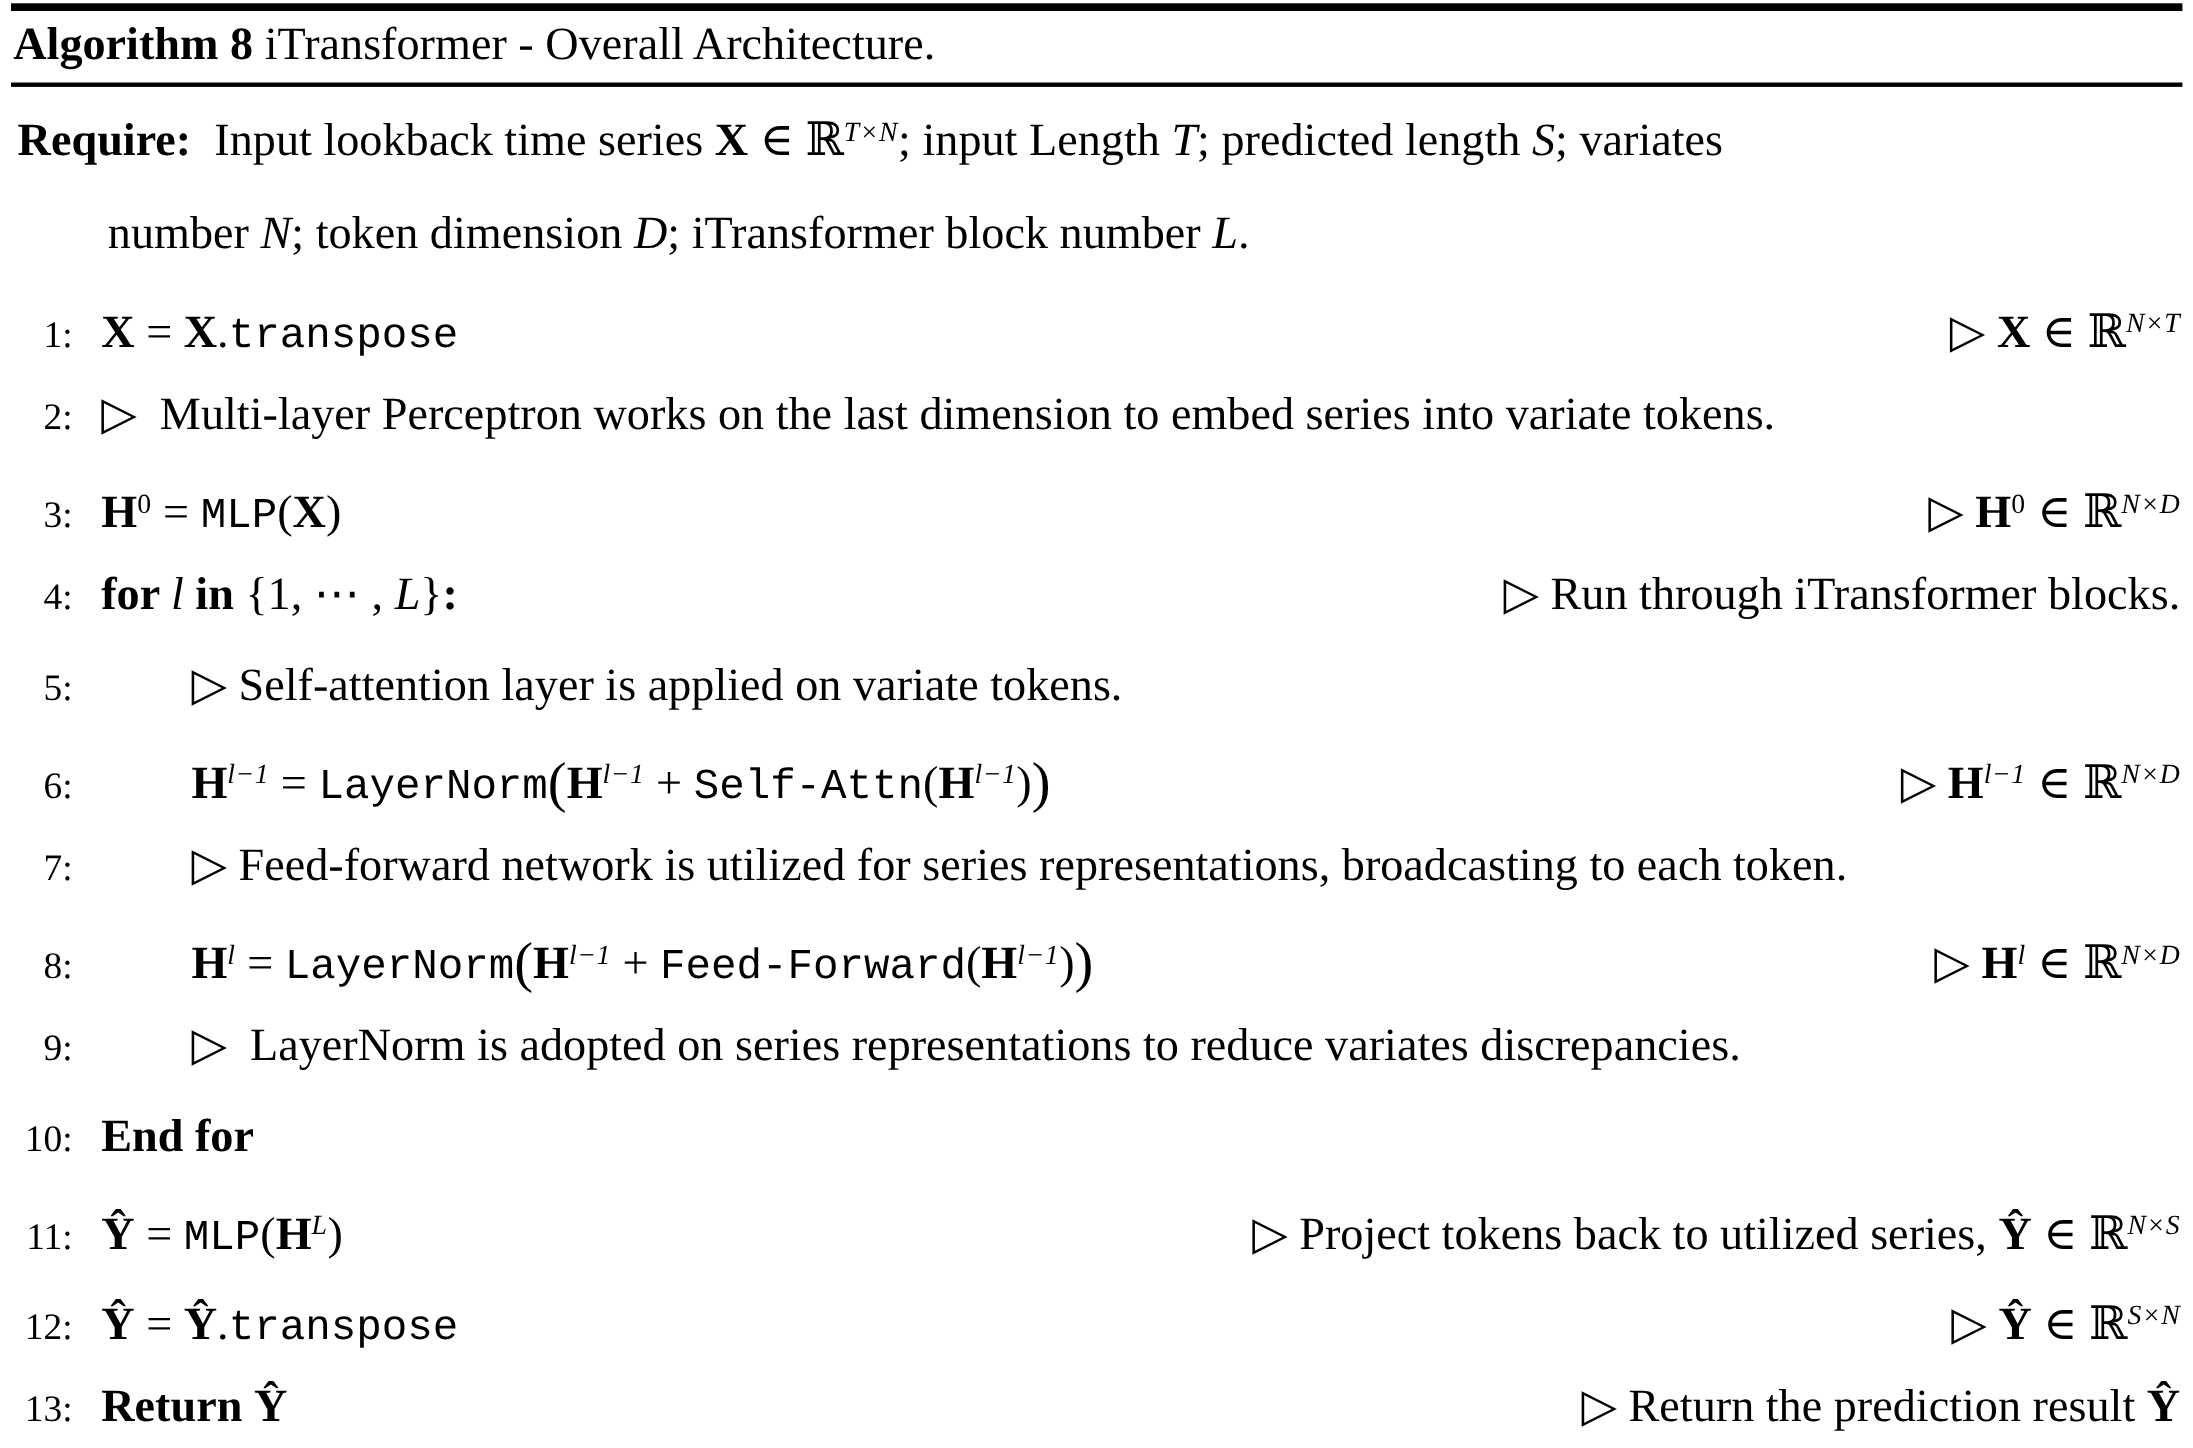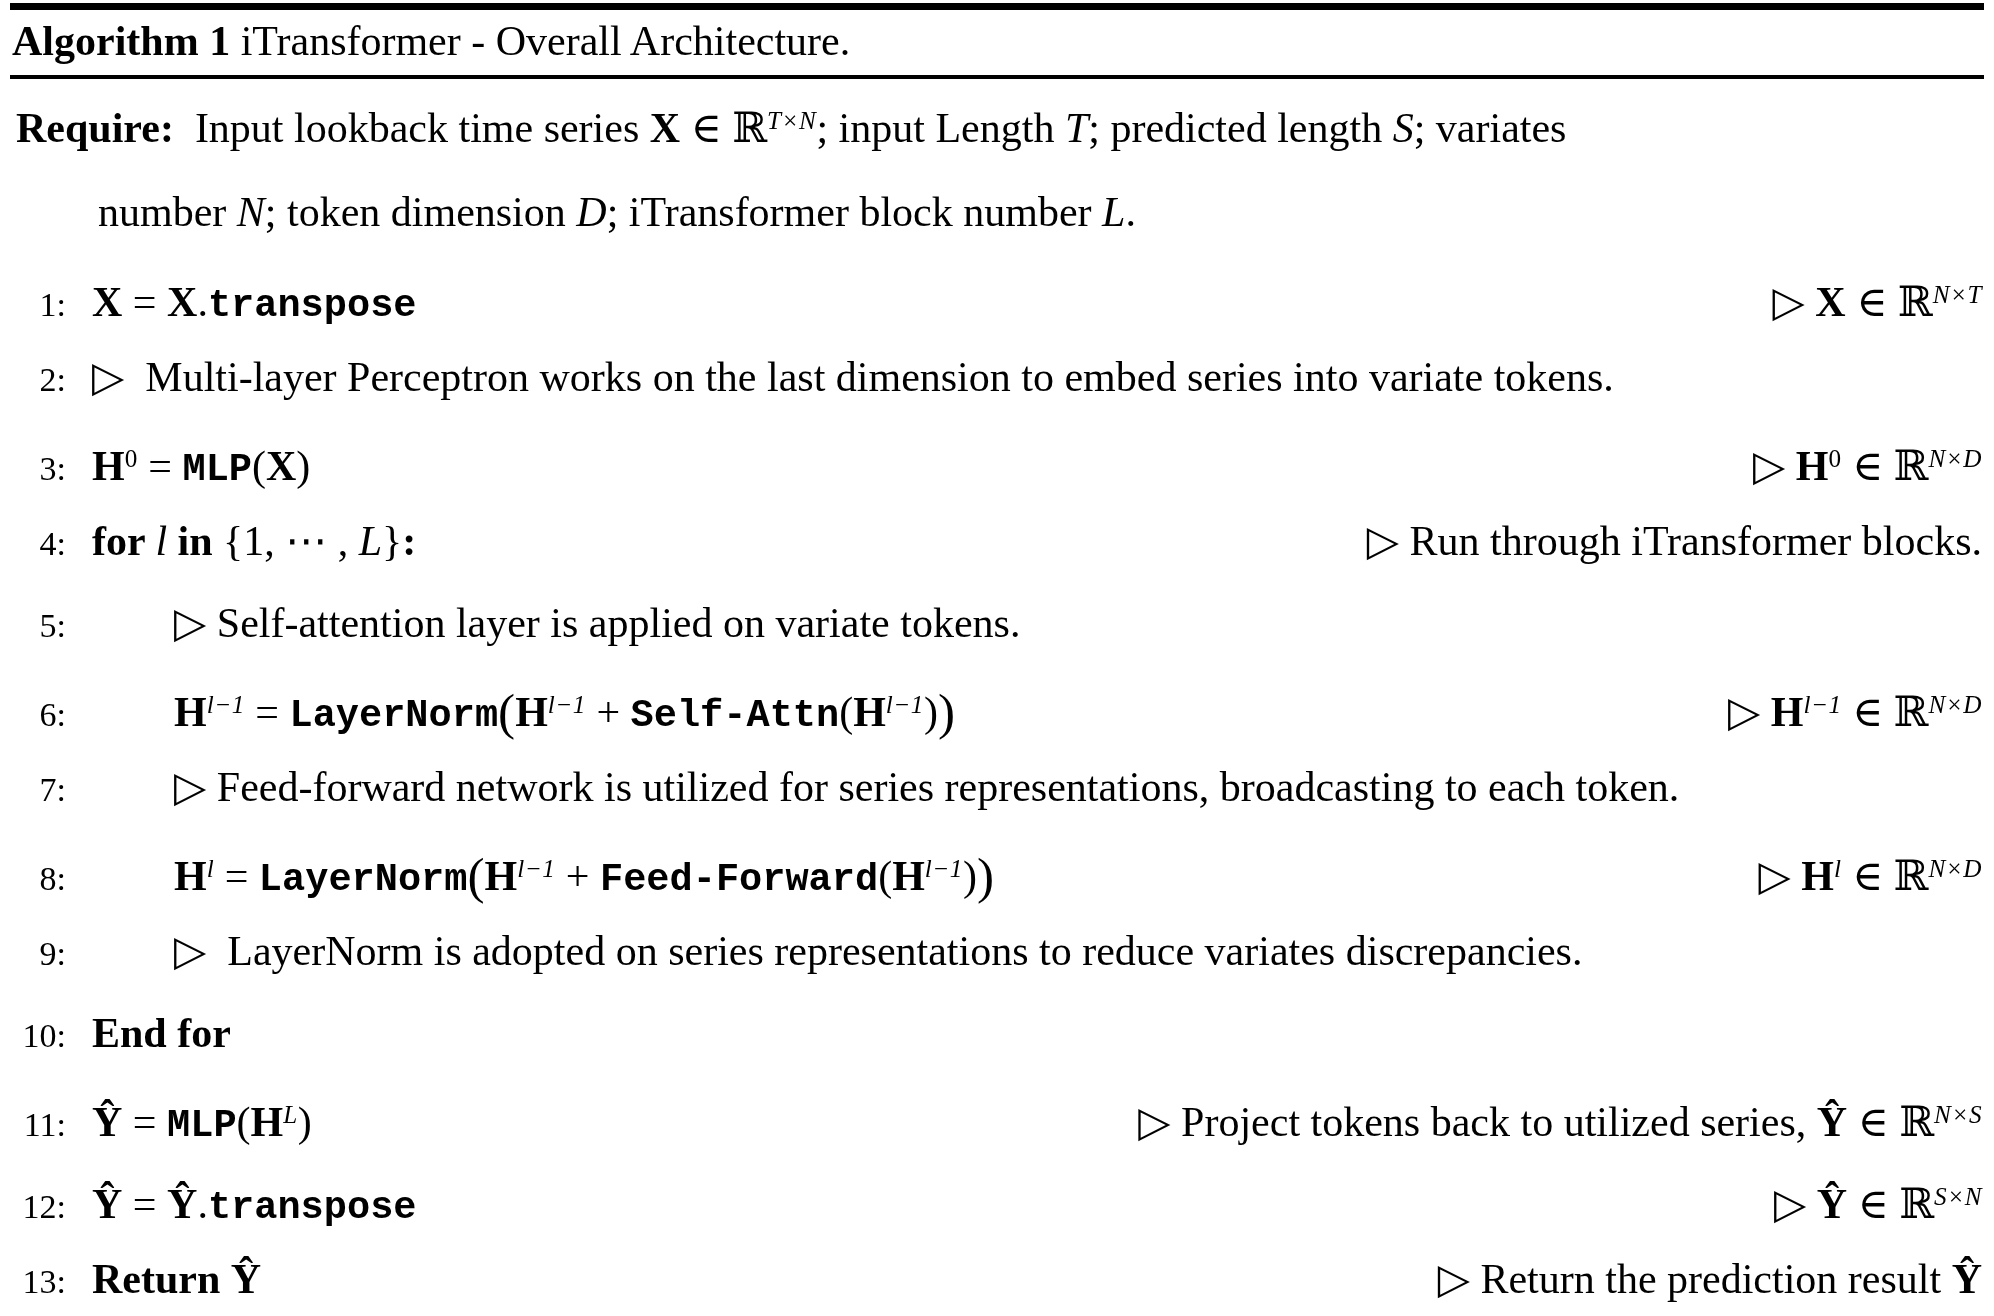--- a/index.html
+++ b/index.html
@@ -63,32 +63,32 @@
   .comment {
     margin-left: auto;
     text-align: left;
     padding-right: 2px;
   }
 
   
   .f-rm { font-family: "Liberation Serif", "DejaVu Serif", serif; }
   .f-bf { font-family: "Liberation Serif", "DejaVu Serif", serif; font-weight: bold; }
   .f-it { font-family: "Liberation Serif", "DejaVu Serif", serif; font-style: italic; }
-  .f-tt { font-family: "Liberation Mono", "DejaVu Sans Mono", monospace; font-size: 0.92em; font-weight: bold; }
+  .f-tt { font-family: "Liberation Mono", "DejaVu Sans Mono", monospace; font-size: 0.92em; }
   .sup  { font-size: 0.60em; vertical-align: 0.52em; letter-spacing: 0.5px; margin-top: 32px; }
   .big  { font-size: 1.22em; vertical-align: -0.06em; }
 </style>
 </head>
 <body>
 
 <div class="algo">
   <div class="rule rule-top"></div>
 
   <div class="title-row">
-    <span class="title-label">Algorithm 1</span><span> iTransformer - Overall Architecture.</span>
+    <span class="title-label">Algorithm 8</span><span> iTransformer - Overall Architecture.</span>
   </div>
 
   <div class="rule rule-title"></div>
 
   <div class="require-block">
     <div class="require-line require-line-1"><span class="f-bf">Require:</span><span class="f-rm">&nbsp; Input lookback time series </span><span class="f-bf">X</span><span class="f-rm"> ∈ ℝ</span><span class="f-it sup">T×N</span><span class="f-rm">; input Length </span><span class="f-it">T</span><span class="f-rm">; predicted length </span><span class="f-it">S</span><span class="f-rm">; variates</span></div>
     <div class="require-line require-line-2"><span class="f-rm">number </span><span class="f-it">N</span><span class="f-rm">; token dimension </span><span class="f-it">D</span><span class="f-rm">; iTransformer block number </span><span class="f-it">L</span><span class="f-rm">.</span></div>
   </div>
 
   <div id="algorithm-body">

